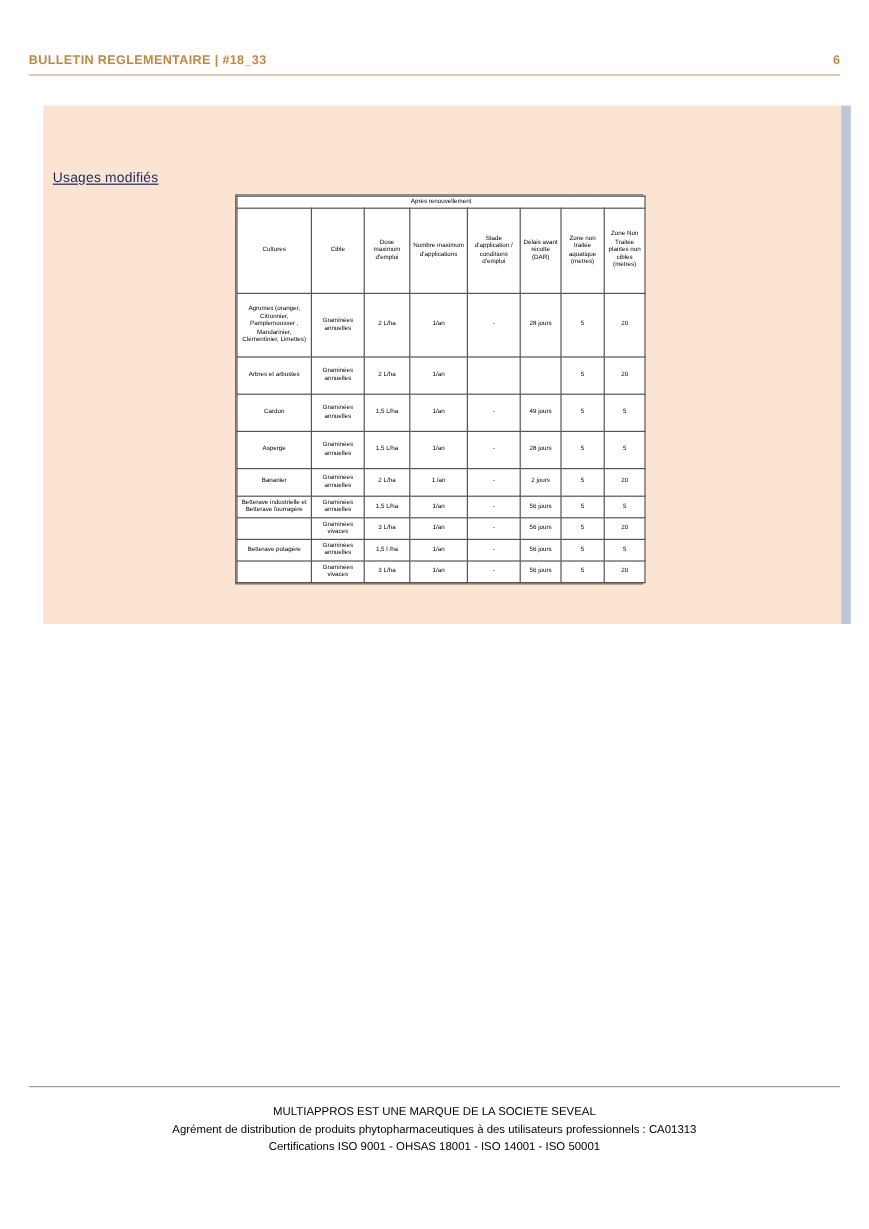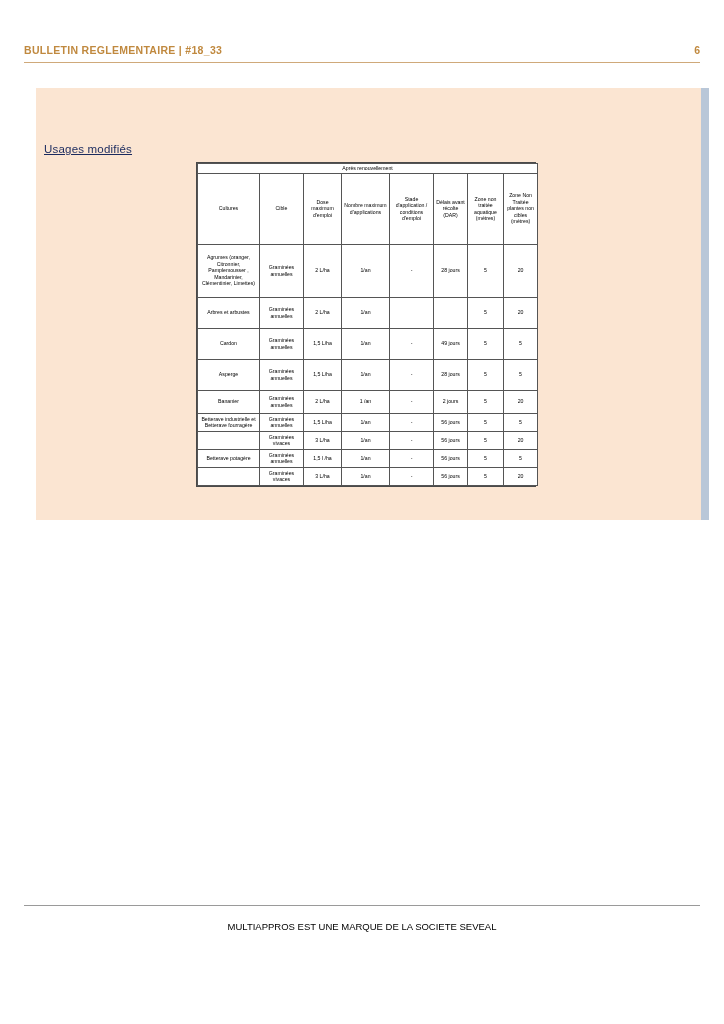--- a/index.html
+++ b/index.html
@@ -292,15 +292,17 @@
             <td>5</td>
             <td>20</td>
           </tr>
         </tbody>
     </table>
   </div>
 
   <div class="footer-rule"></div>
   <div class="footer">
     <div>MULTIAPPROS EST UNE MARQUE DE LA SOCIETE SEVEAL</div>
+    <div>Agrément de distribution de produits phytopharmaceutiques à des utilisateurs professionnels : CA01313</div>
+    <div>Certifications ISO 9001 - OHSAS 18001 - ISO 14001 - ISO 50001</div>
   </div>
 
 </div>
 
 </body></html>

